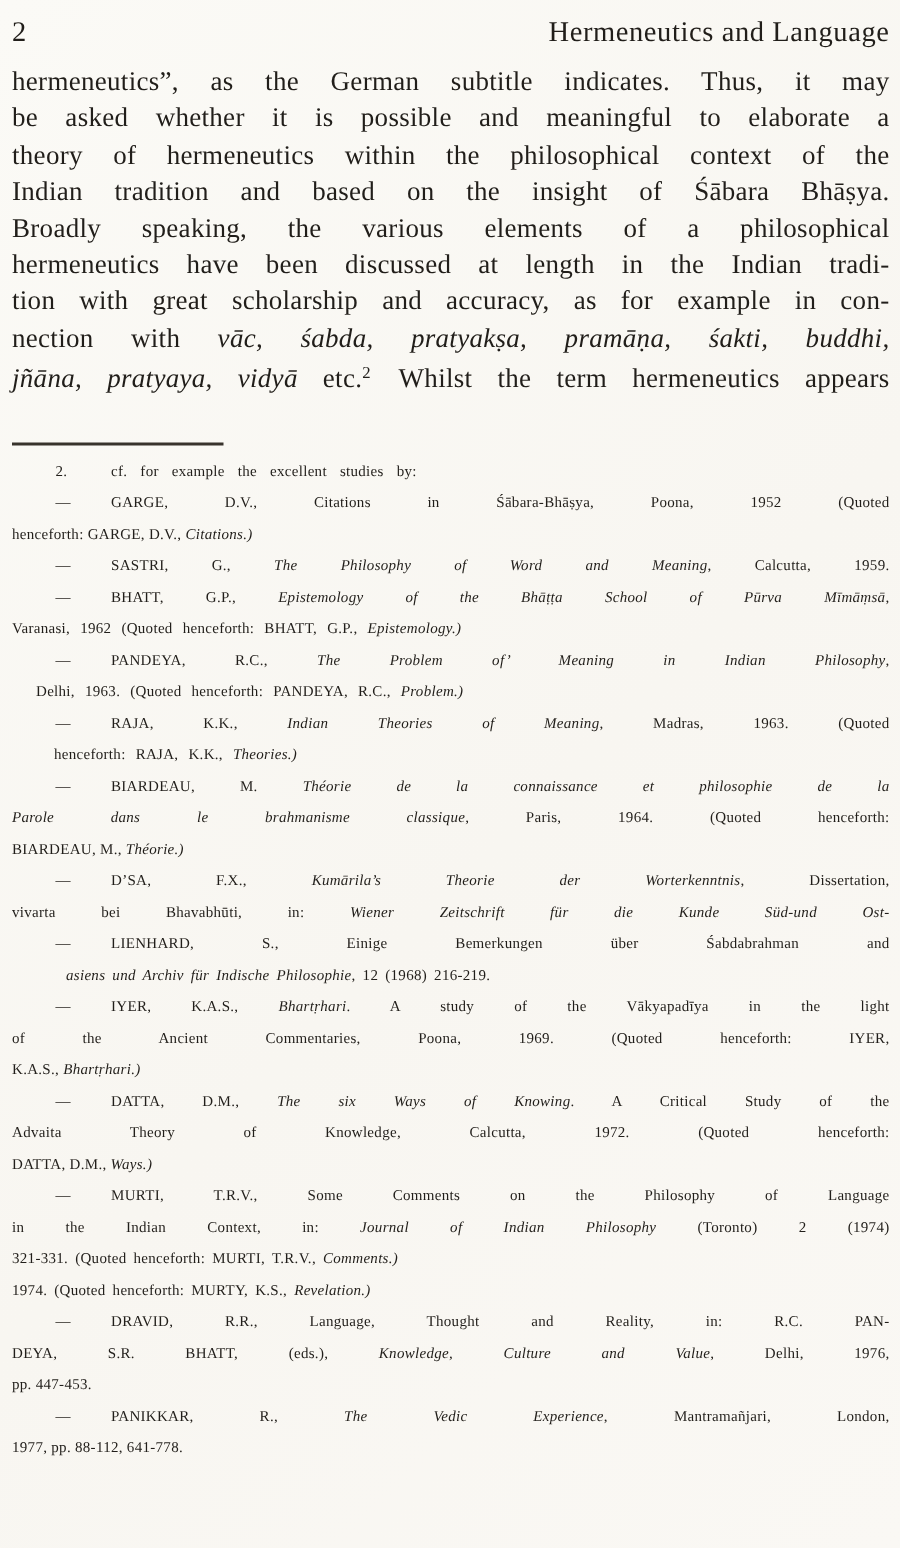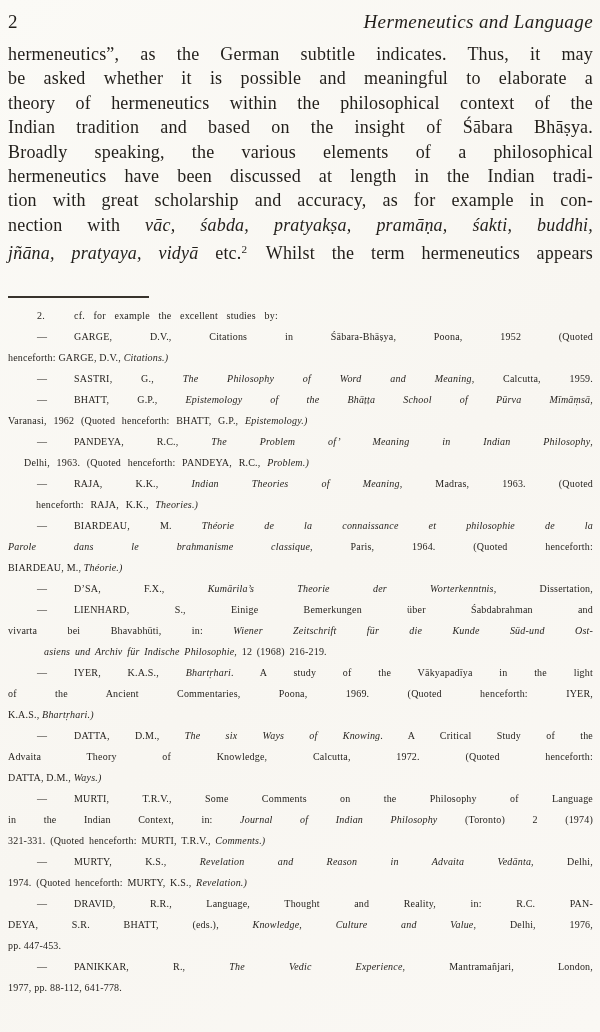--- a/index.html
+++ b/index.html
@@ -16,21 +16,21 @@
     font-family: "Liberation Serif", "DejaVu Serif", serif;
   }
   .hdr {
     display: flex;
     justify-content: space-between;
     align-items: baseline;
     font-size: 19px;
     line-height: 24px;
   }
   .pgnum { letter-spacing: 0.3px; }
-  .runtitle { font-style: italic; letter-spacing: 0.4px; }
+  .runtitle { letter-spacing: 0.4px; }
   .bodytext {
     margin-top: 8px;
     font-size: 18px;
     line-height: 24.4px;
     letter-spacing: 0.2px;
   }
   .fnrule {
     width: 141px;
     height: 2px;
     background: #38332c;
@@ -75,33 +75,32 @@
       <div class="tline just"><span class="marker">—</span><span>BHATT, G.P., </span><span class="it">Epistemology of the Bhāṭṭa School of Pūrva Mīmāṃsā</span><span>,</span></div>
       <div class="tline" style="word-spacing: 4px;"><span>Varanasi, 1962 (Quoted henceforth: BHATT, G.P., </span><span class="it">Epistemology.)</span></div>
       <div class="tline just"><span class="marker">—</span><span>PANDEYA, R.C., </span><span class="it">The Problem of’ Meaning in Indian Philosophy</span><span>,</span></div>
       <div class="tline" style="word-spacing: 4px; margin-left: 16px;"><span>Delhi, 1963. (Quoted henceforth: PANDEYA, R.C., </span><span class="it">Problem.)</span></div>
       <div class="tline just"><span class="marker">—</span><span>RAJA, K.K., </span><span class="it">Indian Theories of Meaning</span><span>, Madras, 1963. (Quoted</span></div>
       <div class="tline" style="word-spacing: 4px; margin-left: 28px;"><span>henceforth: RAJA, K.K., </span><span class="it">Theories.)</span></div>
       <div class="tline just"><span class="marker">—</span><span>BIARDEAU, M. </span><span class="it">Théorie de la connaissance et philosophie de la</span></div>
       <div class="tline just"><span class="it">Parole dans le brahmanisme classique</span><span>, Paris, 1964. (Quoted henceforth:</span></div>
       <div class="tline"><span>BIARDEAU, M., </span><span class="it">Théorie.)</span></div>
       <div class="tline just"><span class="marker">—</span><span>D’SA, F.X., </span><span class="it">Kumārila’s Theorie der Worterkenntnis</span><span>, Dissertation,</span></div>
+      <div class="tline just"><span>vivarta bei Bhavabhūti, in: </span><span class="it">Wiener Zeitschrift für die Kunde Süd-und Ost-</span></div>
       <div class="tline just"><span class="marker">—</span><span>LIENHARD, S., Einige Bemerkungen über Śabdabrahman and</span></div>
-      <div class="tline just"><span>vivarta bei Bhavabhūti, in: </span><span class="it">Wiener Zeitschrift für die Kunde Süd-und Ost-</span></div>
       <div class="tline" style="word-spacing: 2px; margin-left: 36px;"><span class="it">asiens und Archiv für Indische Philosophie</span><span>, 12 (1968) 216-219.</span></div>
       <div class="tline just"><span class="marker">—</span><span>IYER, K.A.S., </span><span class="it">Bhartṛhari</span><span>. A study of the Vākyapadīya in the light</span></div>
       <div class="tline just"><span>of the Ancient Commentaries, Poona, 1969. (Quoted henceforth: IYER,</span></div>
       <div class="tline"><span>K.A.S., </span><span class="it">Bhartṛhari.)</span></div>
       <div class="tline just"><span class="marker">—</span><span>DATTA, D.M., </span><span class="it">The six Ways of Knowing</span><span>. A Critical Study of the</span></div>
       <div class="tline just"><span>Advaita Theory of Knowledge, Calcutta, 1972. (Quoted henceforth:</span></div>
       <div class="tline"><span>DATTA, D.M., </span><span class="it">Ways.)</span></div>
       <div class="tline just"><span class="marker">—</span><span>MURTI, T.R.V., Some Comments on the Philosophy of Language</span></div>
       <div class="tline just"><span>in the Indian Context, in: </span><span class="it">Journal of Indian Philosophy</span><span> (Toronto) 2 (1974)</span></div>
       <div class="tline" style="word-spacing: 2px;"><span>321-331. (Quoted henceforth: MURTI, T.R.V., </span><span class="it">Comments.)</span></div>
-      <div class="tline just"><span class="marker">—</span><span>MURTY, K.S., </span><span class="it">Revelation and Reason in Advaita Vedānta</span><span>, Delhi,</span></div>
       <div class="tline" style="word-spacing: 2px;"><span>1974. (Quoted henceforth: MURTY, K.S., </span><span class="it">Revelation.)</span></div>
       <div class="tline just"><span class="marker">—</span><span>DRAVID, R.R., Language, Thought and Reality, in: R.C. PAN-</span></div>
       <div class="tline just"><span>DEYA, S.R. BHATT, (eds.), </span><span class="it">Knowledge, Culture and Value</span><span>, Delhi, 1976,</span></div>
       <div class="tline"><span>pp. 447-453.</span></div>
       <div class="tline just"><span class="marker">—</span><span>PANIKKAR, R., </span><span class="it">The Vedic Experience</span><span>, Mantramañjari, London,</span></div>
       <div class="tline"><span>1977, pp. 88-112, 641-778.</span></div>
     </div>
 </div>
 
 </body></html>

